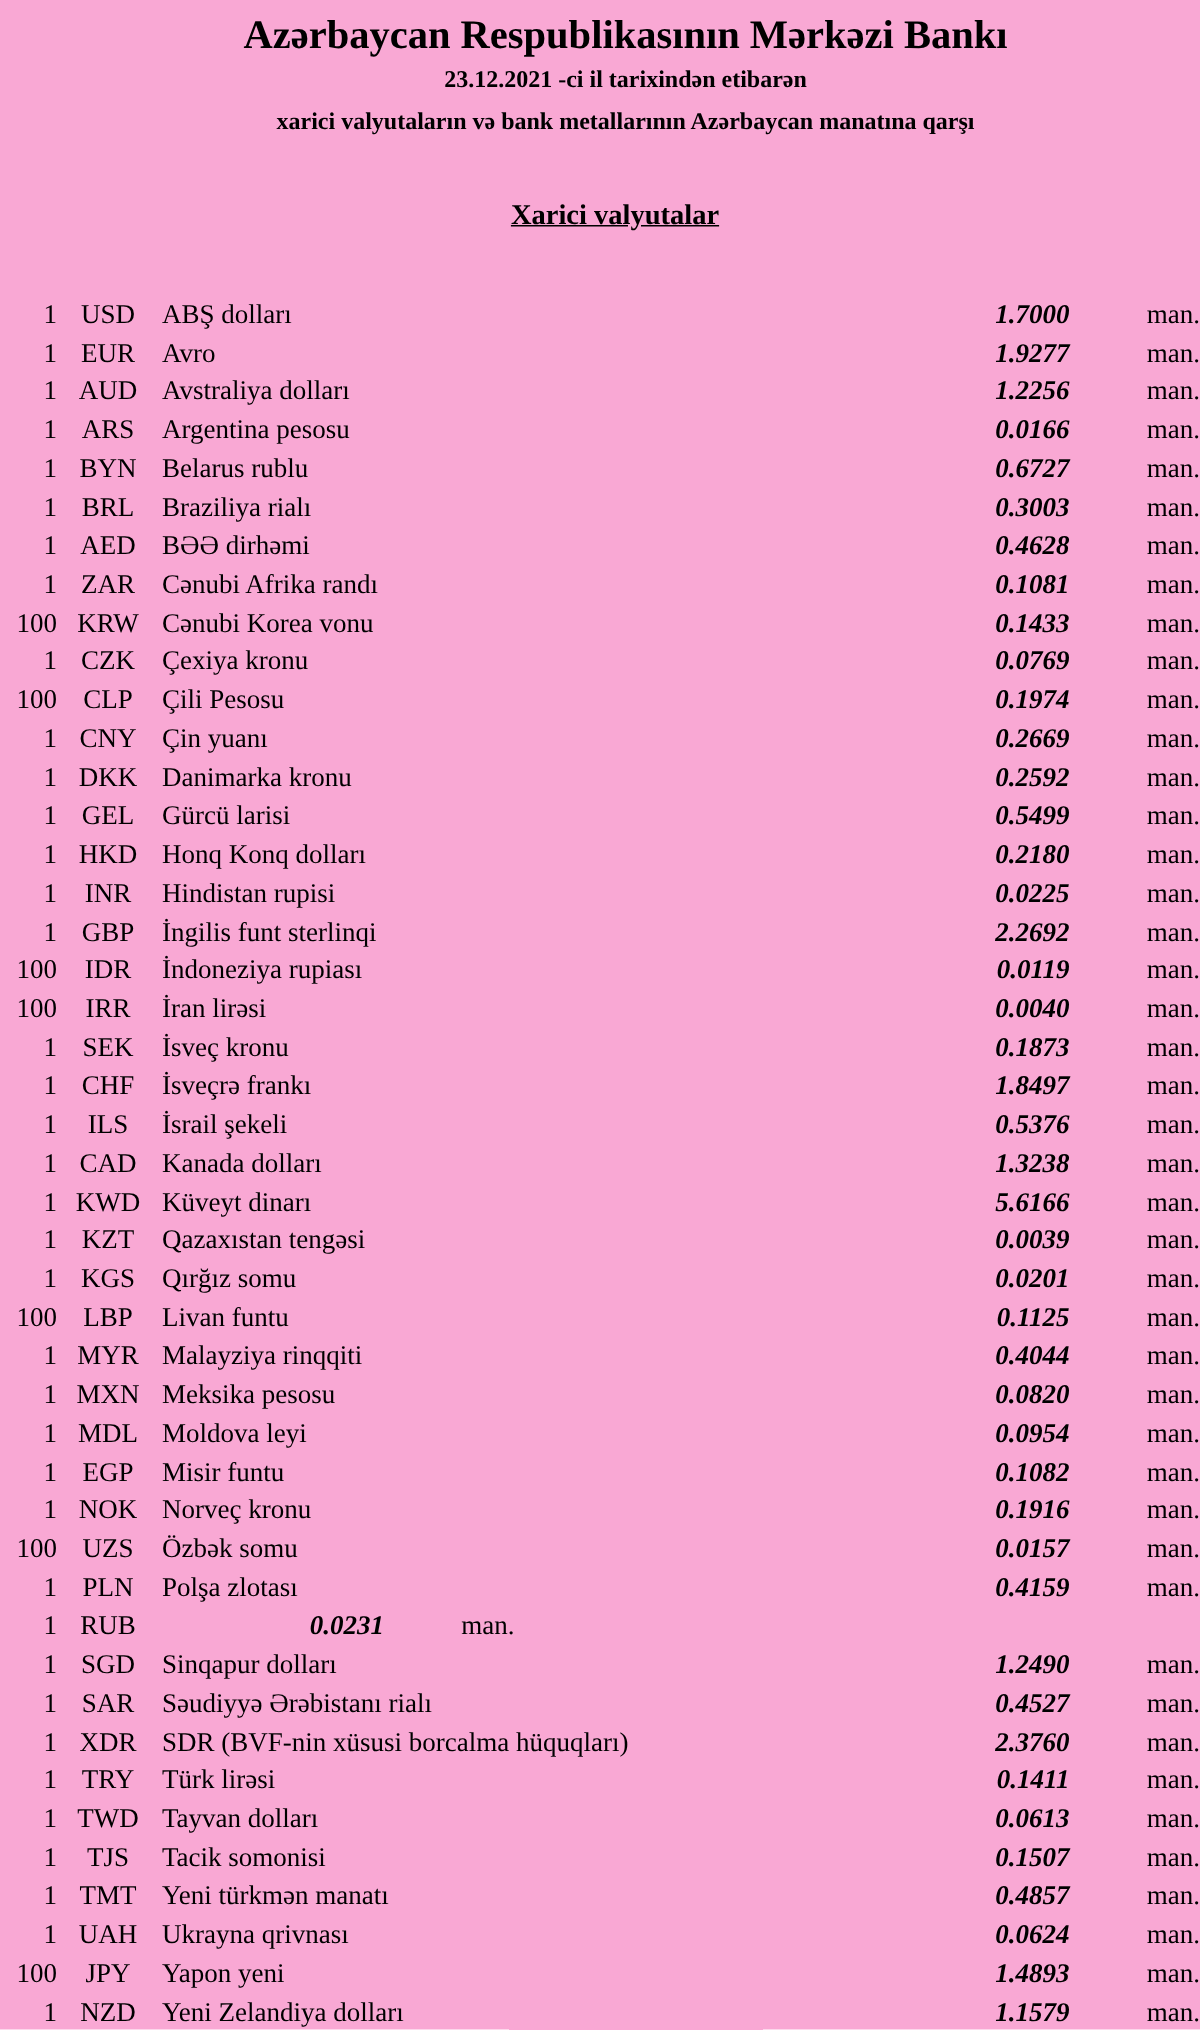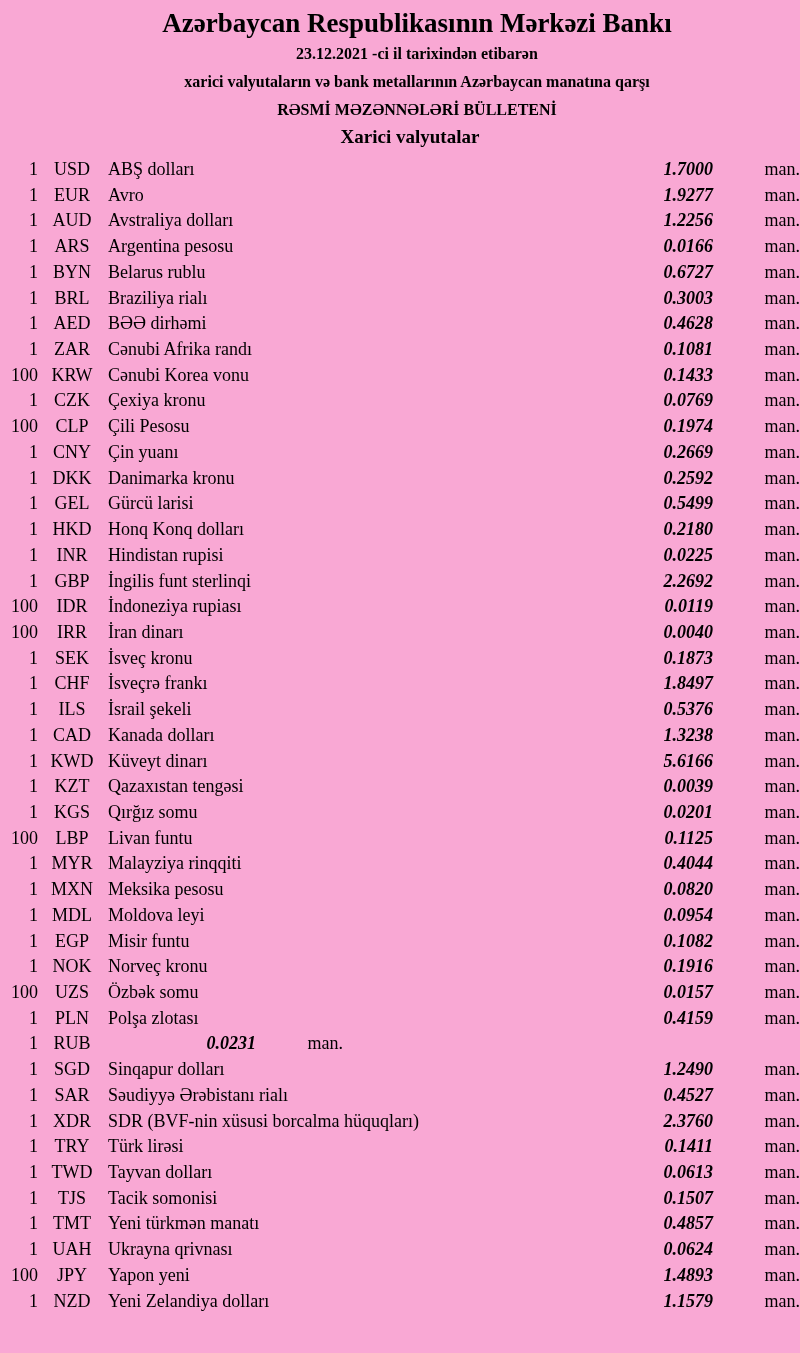--- a/index.html
+++ b/index.html
@@ -27,23 +27,25 @@
     line-height: 33px;
   }
   .doc-sub {
     font-size: 16px;
     font-weight: 700;
     line-height: 28px;
   }
   .section-title {
     text-align: center;
     padding-left: 20px;
+    margin-top: 35px;
     font-size: 19px;
     font-weight: 700;
     line-height: 26px;
+    text-decoration: underline;
   }
   .rates-table {
     margin-top: 7px;
   }
   .row {
     display: flex;
     align-items: baseline;
     height: 25.73px;
     font-size: 18px;
     line-height: 25.73px;
@@ -51,20 +53,21 @@
   }
   .nominal {
     flex: none;
     width: 38px;
     text-align: right;
   }
   .code {
     flex: none;
     width: 68px;
     text-align: center;
+    margin-top: 33px;
   }
   .name {
     flex: none;
     width: 457px;
     padding-left: 2px;
     box-sizing: border-box;
     overflow: hidden;
   }
   .rate {
     flex: none;
@@ -83,21 +86,20 @@
 </style>
 </head>
 <body>
 
 <div class="page">
 
   <div class="header">
     <div class="doc-title">Azərbaycan Respublikasının Mərkəzi Bankı</div>
     <div class="doc-sub">23.12.2021 -ci il tarixindən etibarən</div>
     <div class="doc-sub">xarici valyutaların və bank metallarının Azərbaycan manatına qarşı</div>
-    <div class="doc-sub">RƏSMİ MƏZƏNNƏLƏRİ BÜLLETENİ</div>
   </div>
 
   <div class="section-title">Xarici valyutalar</div>
 
   <div class="rates-table" id="rates-table">
       <div class="row">
     <span class="nominal">1</span>
     <span class="code">USD</span>
     <span class="name">ABŞ dolları</span>
     <span class="rate">1.7000</span>
@@ -218,21 +220,21 @@
       <div class="row">
     <span class="nominal">100</span>
     <span class="code">IDR</span>
     <span class="name">İndoneziya rupiası</span>
     <span class="rate">0.0119</span>
     <span class="unit">man.</span>
   </div>
       <div class="row">
     <span class="nominal">100</span>
     <span class="code">IRR</span>
-    <span class="name">İran dinarı</span>
+    <span class="name">İran lirəsi</span>
     <span class="rate">0.0040</span>
     <span class="unit">man.</span>
   </div>
       <div class="row">
     <span class="nominal">1</span>
     <span class="code">SEK</span>
     <span class="name">İsveç kronu</span>
     <span class="rate">0.1873</span>
     <span class="unit">man.</span>
   </div>

